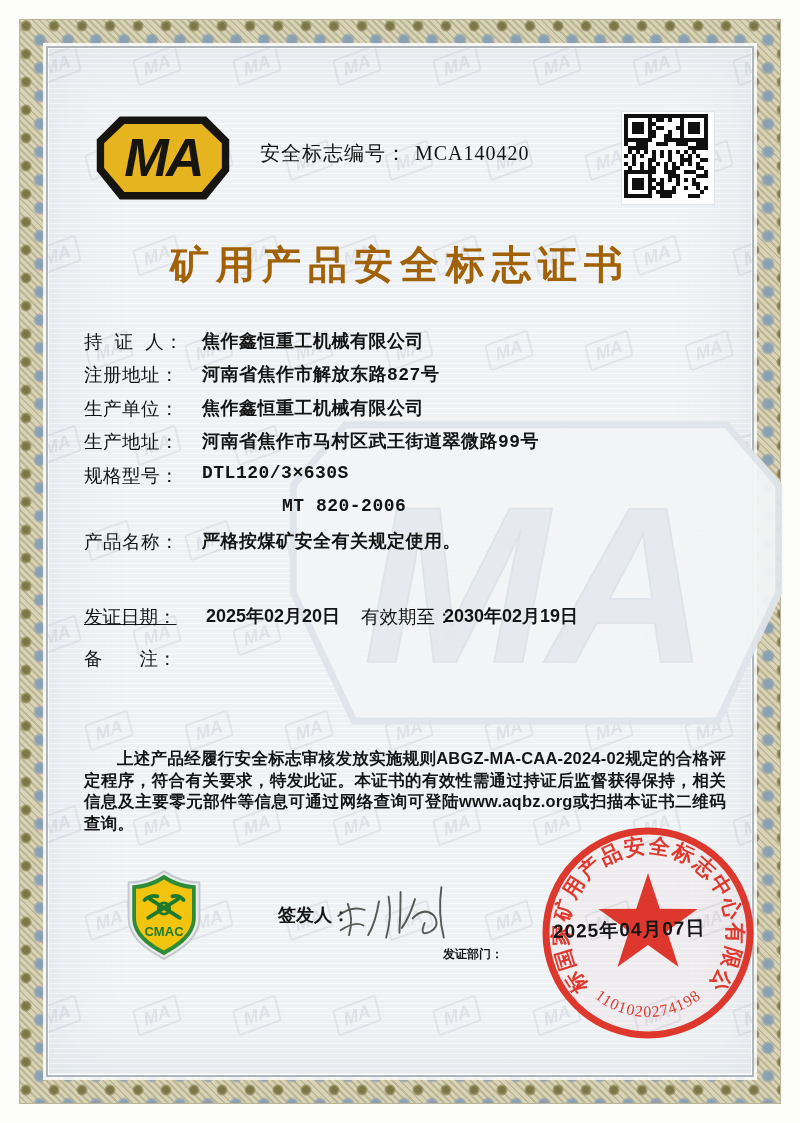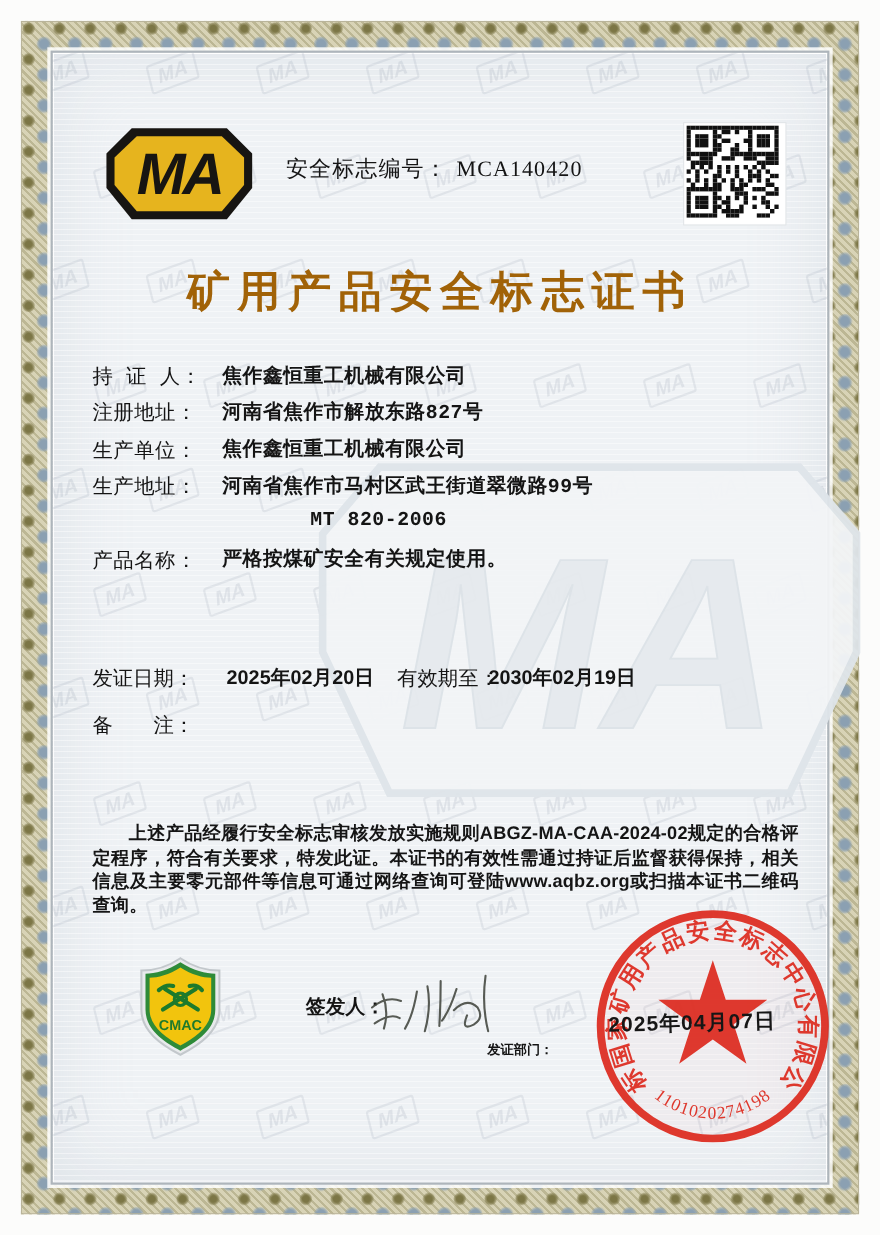--- a/index.html
+++ b/index.html
@@ -39,21 +39,21 @@
       font-size:39px;font-weight:900;letter-spacing:7px;color:#a16207;}
 
   
   .fields{position:absolute;left:36px;right:24px;top:277px;font-family:Liberation Mono, monospace;}
   .row{position:relative;height:33.4px;}
   .flabel{position:absolute;left:0;top:4px;font-size:18.5px;letter-spacing:.5px;white-space:nowrap;}
   .fvalue{position:absolute;left:118px;top:4px;font-size:18px;font-weight:bold;
           letter-spacing:.5px;white-space:nowrap;}
   .row.wide .fvalue{left:198px;}
   .dates{position:absolute;left:36px;right:24px;top:556px;height:34px;}
-  .dates .l1{position:absolute;left:0;top:0;font-size:18.5px;}
+  .dates .l1{position:absolute;left:0;top:0;font-size:18.5px;text-decoration:underline;}
   .dates .v1{position:absolute;left:122px;top:0;font-size:18px;font-weight:bold;}
   .dates .l2{position:absolute;left:277px;top:0;font-size:18.5px;}
   .dates .v2{position:absolute;left:360px;top:0;font-size:18px;font-weight:bold;}
   .remark{position:absolute;left:36px;top:598px;font-size:18.5px;}
   .remark .fvalue{position:static;margin-left:20px;}
 
   
   .statement{position:absolute;left:36px;width:642px;top:700px;font-size:16.5px;
      font-weight:bold;line-height:21.5px;text-align:justify;text-indent:2em;
      letter-spacing:.2px;color:#151515;}
@@ -426,20 +426,24 @@
           <span class="fvalue">河南省焦作市解放东路827号</span>
         </div>
         <div class="row">
           <span class="flabel">生产单位：</span>
           <span class="fvalue">焦作鑫恒重工机械有限公司</span>
         </div>
         <div class="row">
           <span class="flabel">生产地址：</span>
           <span class="fvalue">河南省焦作市马村区武王街道翠微路99号</span>
         </div>
+        <div class="row">
+          <span class="flabel">规格型号：</span>
+          <span class="fvalue">DTL120/3×630S</span>
+        </div>
         <div class="row wide">
           <span class="fvalue">MT 820-2006</span>
         </div>
         <div class="row">
           <span class="flabel">产品名称：</span>
           <span class="fvalue">严格按煤矿安全有关规定使用。</span>
         </div>
       </div>
 
       <div class="dates">

